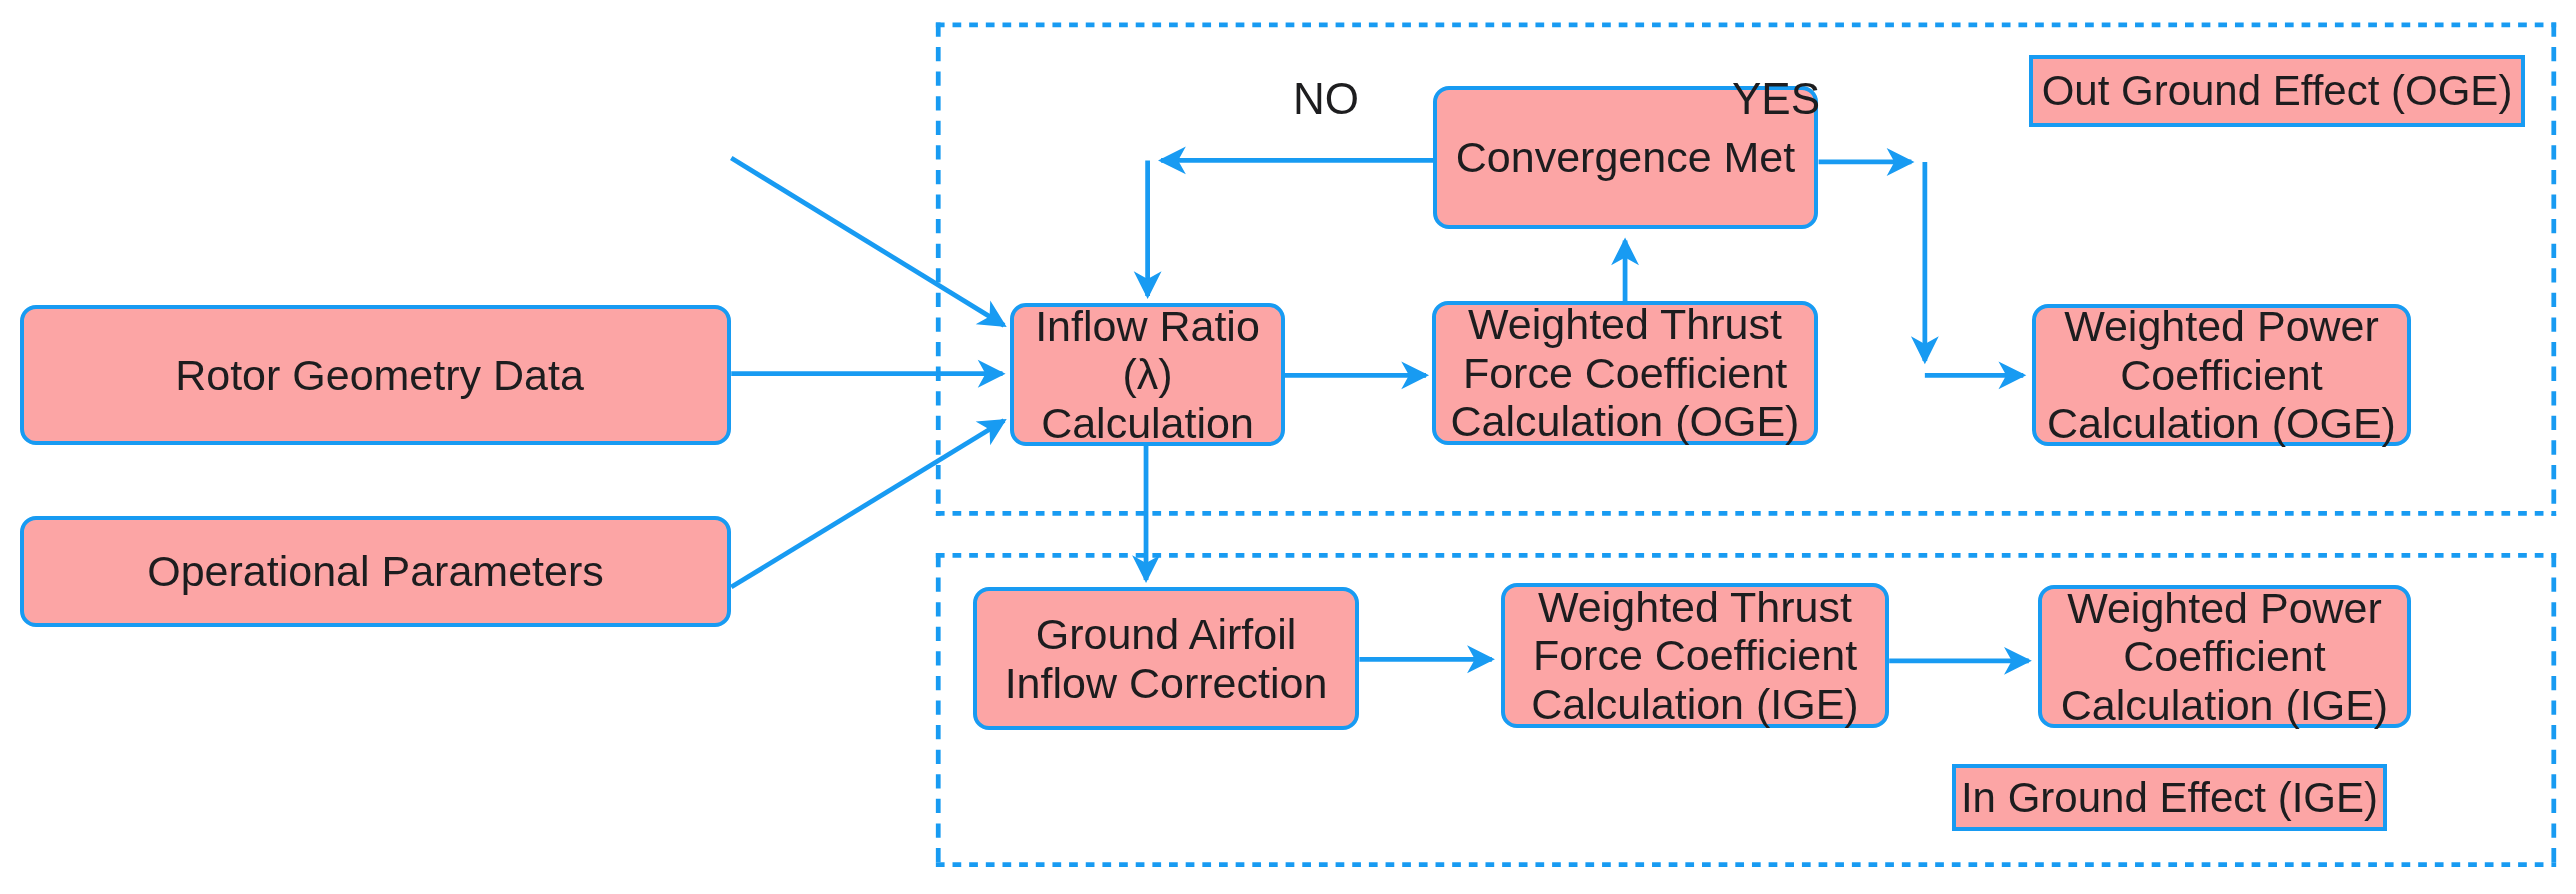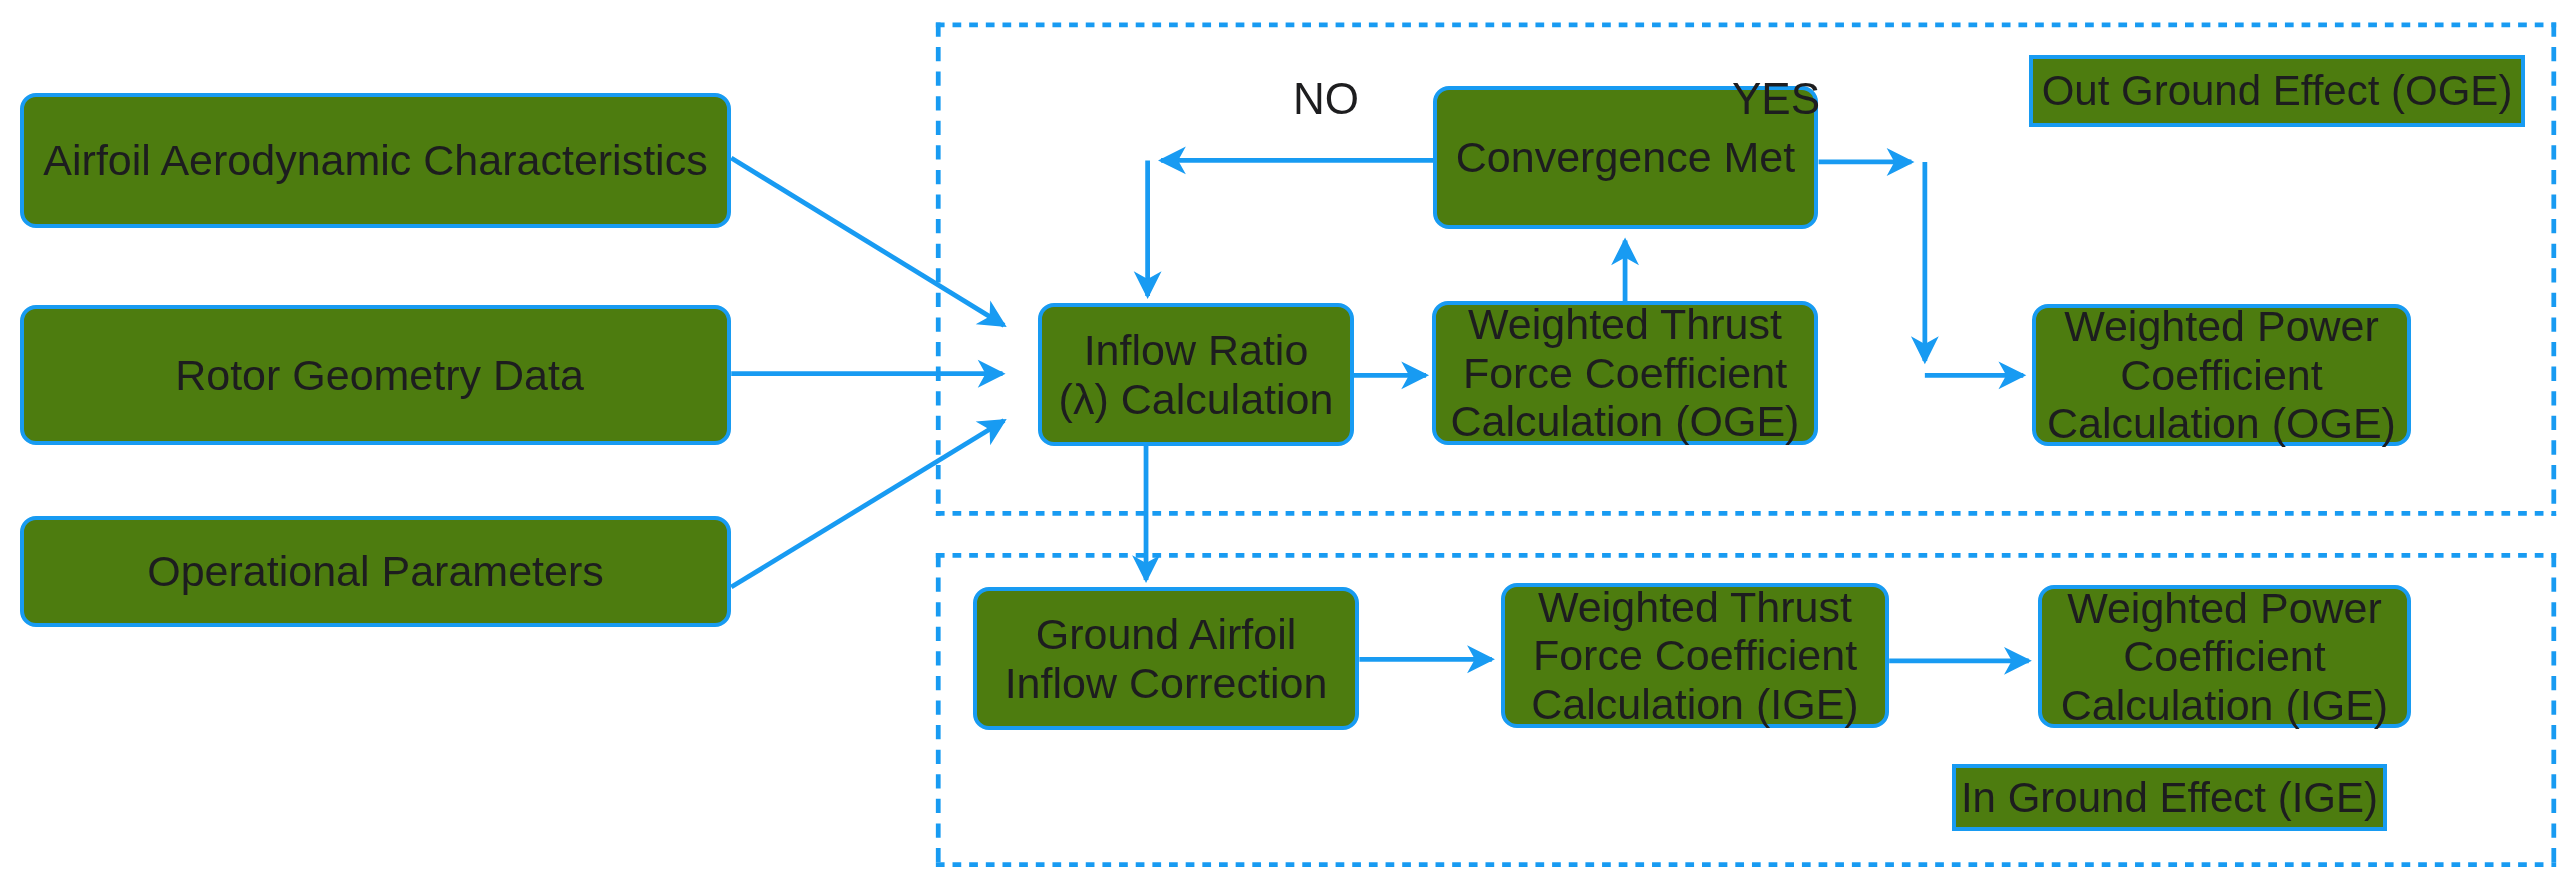--- a/index.html
+++ b/index.html
@@ -10,21 +10,21 @@
   html,body{margin:0;padding:0;background:var(--bg);}
   body{width:2576px;height:895px;font-family:"Liberation Sans",sans-serif;}
   .canvas{position:relative;width:2576px;height:895px;background:var(--bg);overflow:hidden;}
   svg.edges{position:absolute;left:0;top:0;width:2576px;height:895px;pointer-events:none;}
   .edge{stroke:var(--accent);stroke-width:6;fill:none;}
   .dash-h{stroke:var(--accent);stroke-width:6;fill:none;stroke-dasharray:11 10;}
   .dash-v{stroke:var(--accent);stroke-width:6;fill:none;stroke-dasharray:18 13;}
   .arrowhead{fill:var(--accent);}
   .node{
     position:absolute;box-sizing:border-box;
-    border:4.8px solid var(--accent);border-radius:16px;background:#4d7c0f;
+    border:4.8px solid var(--accent);border-radius:16px;background:#fca5a5;
     display:flex;align-items:center;justify-content:center;
     text-align:center;color:var(--text);
     font-size:43px;line-height:1.13;white-space:pre-line;
   }
   .node.rect-label{border-radius:0;font-size:42px;line-height:1;}
   .edge-label{
     position:absolute;color:var(--text);font-size:44px;line-height:1.1;
     text-align:left;white-space:nowrap;
   }
 </style>
@@ -62,27 +62,26 @@
     <line class="edge" x1="1807" y1="202" x2="1464" y2="202" marker-end="url(#ah)"></line>
     <line class="edge" x1="1447" y1="202" x2="1447" y2="373" marker-end="url(#ah)"></line>
     <line class="edge" x1="2293" y1="204" x2="2410" y2="204" marker-end="url(#ah)"></line>
     <line class="edge" x1="2427" y1="204" x2="2427" y2="455" marker-end="url(#ah)"></line>
     <line class="edge" x1="2427" y1="473" x2="2551" y2="473" marker-end="url(#ah)"></line>
     <line class="edge" x1="1445" y1="562" x2="1445" y2="731" marker-end="url(#ah)"></line>
     <line class="edge" x1="1714" y1="831" x2="1881" y2="831" marker-end="url(#ah)"></line>
     <line class="edge" x1="2382" y1="833" x2="2558" y2="833" marker-end="url(#ah)"></line>
   </svg>
 
-  <div class="node" style="left:20px;top:93px;width:711px;height:135px;">Airfoil Aerodynamic Characteristics</div>
 
   <div class="node" style="left:20px;top:305px;width:711px;height:140px;padding-left:8px;">Rotor Geometry Data</div>
 
   <div class="node" style="left:20px;top:516px;width:711px;height:111px;">Operational Parameters</div>
 
-  <div class="node" style="left:1010px;top:303px;width:316px;height:143px;margin-left:28px;">Inflow Ratio
+  <div class="node" style="left:1010px;top:303px;width:275px;height:143px;">Inflow Ratio
 (λ) Calculation</div>
 
   <div class="node" style="left:1433px;top:86px;width:385px;height:143px;">Convergence Met</div>
 
   <div class="node" style="left:1432px;top:301px;width:386px;height:144px;">Weighted Thrust
 Force Coefficient
 Calculation (OGE)</div>
 
   <div class="node" style="left:2032px;top:304px;width:379px;height:142px;">Weighted Power
 Coefficient

